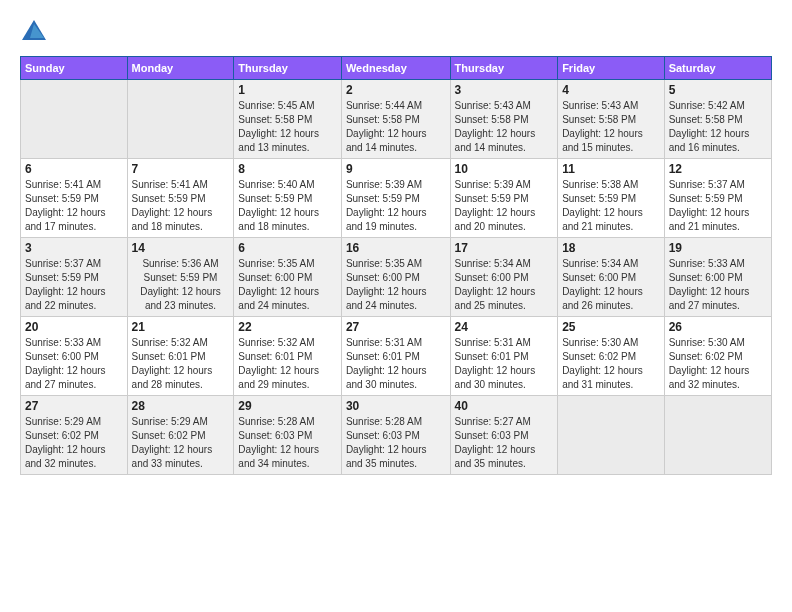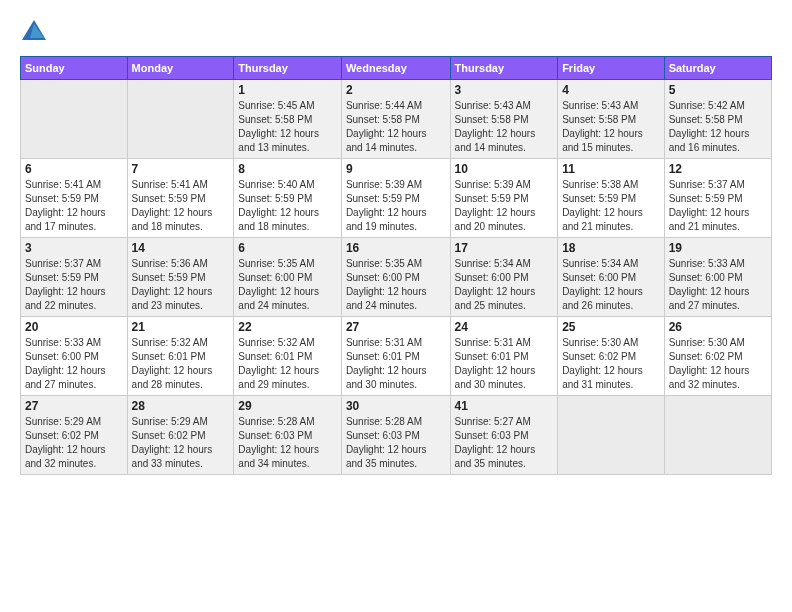--- a/index.html
+++ b/index.html
@@ -229,21 +229,21 @@
         <tr class="shaded-row">
           <td>
             <div class="day-num">3</div>
             <div class="day-info" style="white-space: pre-line;">Sunrise: 5:37 AM
 Sunset: 5:59 PM
 Daylight: 12 hours
 and 22 minutes.</div>
           </td>
           <td>
             <div class="day-num">14</div>
-            <div class="day-info" style="white-space: pre-line;">Sunrise: 5:36 AM
+            <div class="day-info" style="white-space: pre-line; text-align: center;">Sunrise: 5:36 AM
 Sunset: 5:59 PM
 Daylight: 12 hours
 and 23 minutes.</div>
           </td>
           <td>
             <div class="day-num">6</div>
             <div class="day-info" style="white-space: pre-line;">Sunrise: 5:35 AM
 Sunset: 6:00 PM
 Daylight: 12 hours
 and 24 minutes.</div>
@@ -351,21 +351,21 @@
 and 34 minutes.</div>
           </td>
           <td>
             <div class="day-num">30</div>
             <div class="day-info" style="white-space: pre-line;">Sunrise: 5:28 AM
 Sunset: 6:03 PM
 Daylight: 12 hours
 and 35 minutes.</div>
           </td>
           <td>
-            <div class="day-num">41</div>
+            <div class="day-num">40</div>
             <div class="day-info" style="white-space: pre-line;">Sunrise: 5:27 AM
 Sunset: 6:03 PM
 Daylight: 12 hours
 and 35 minutes.</div>
           </td>
           <td class="empty"></td>
           <td class="empty"></td>
         </tr>
       </tbody>
   </table>

